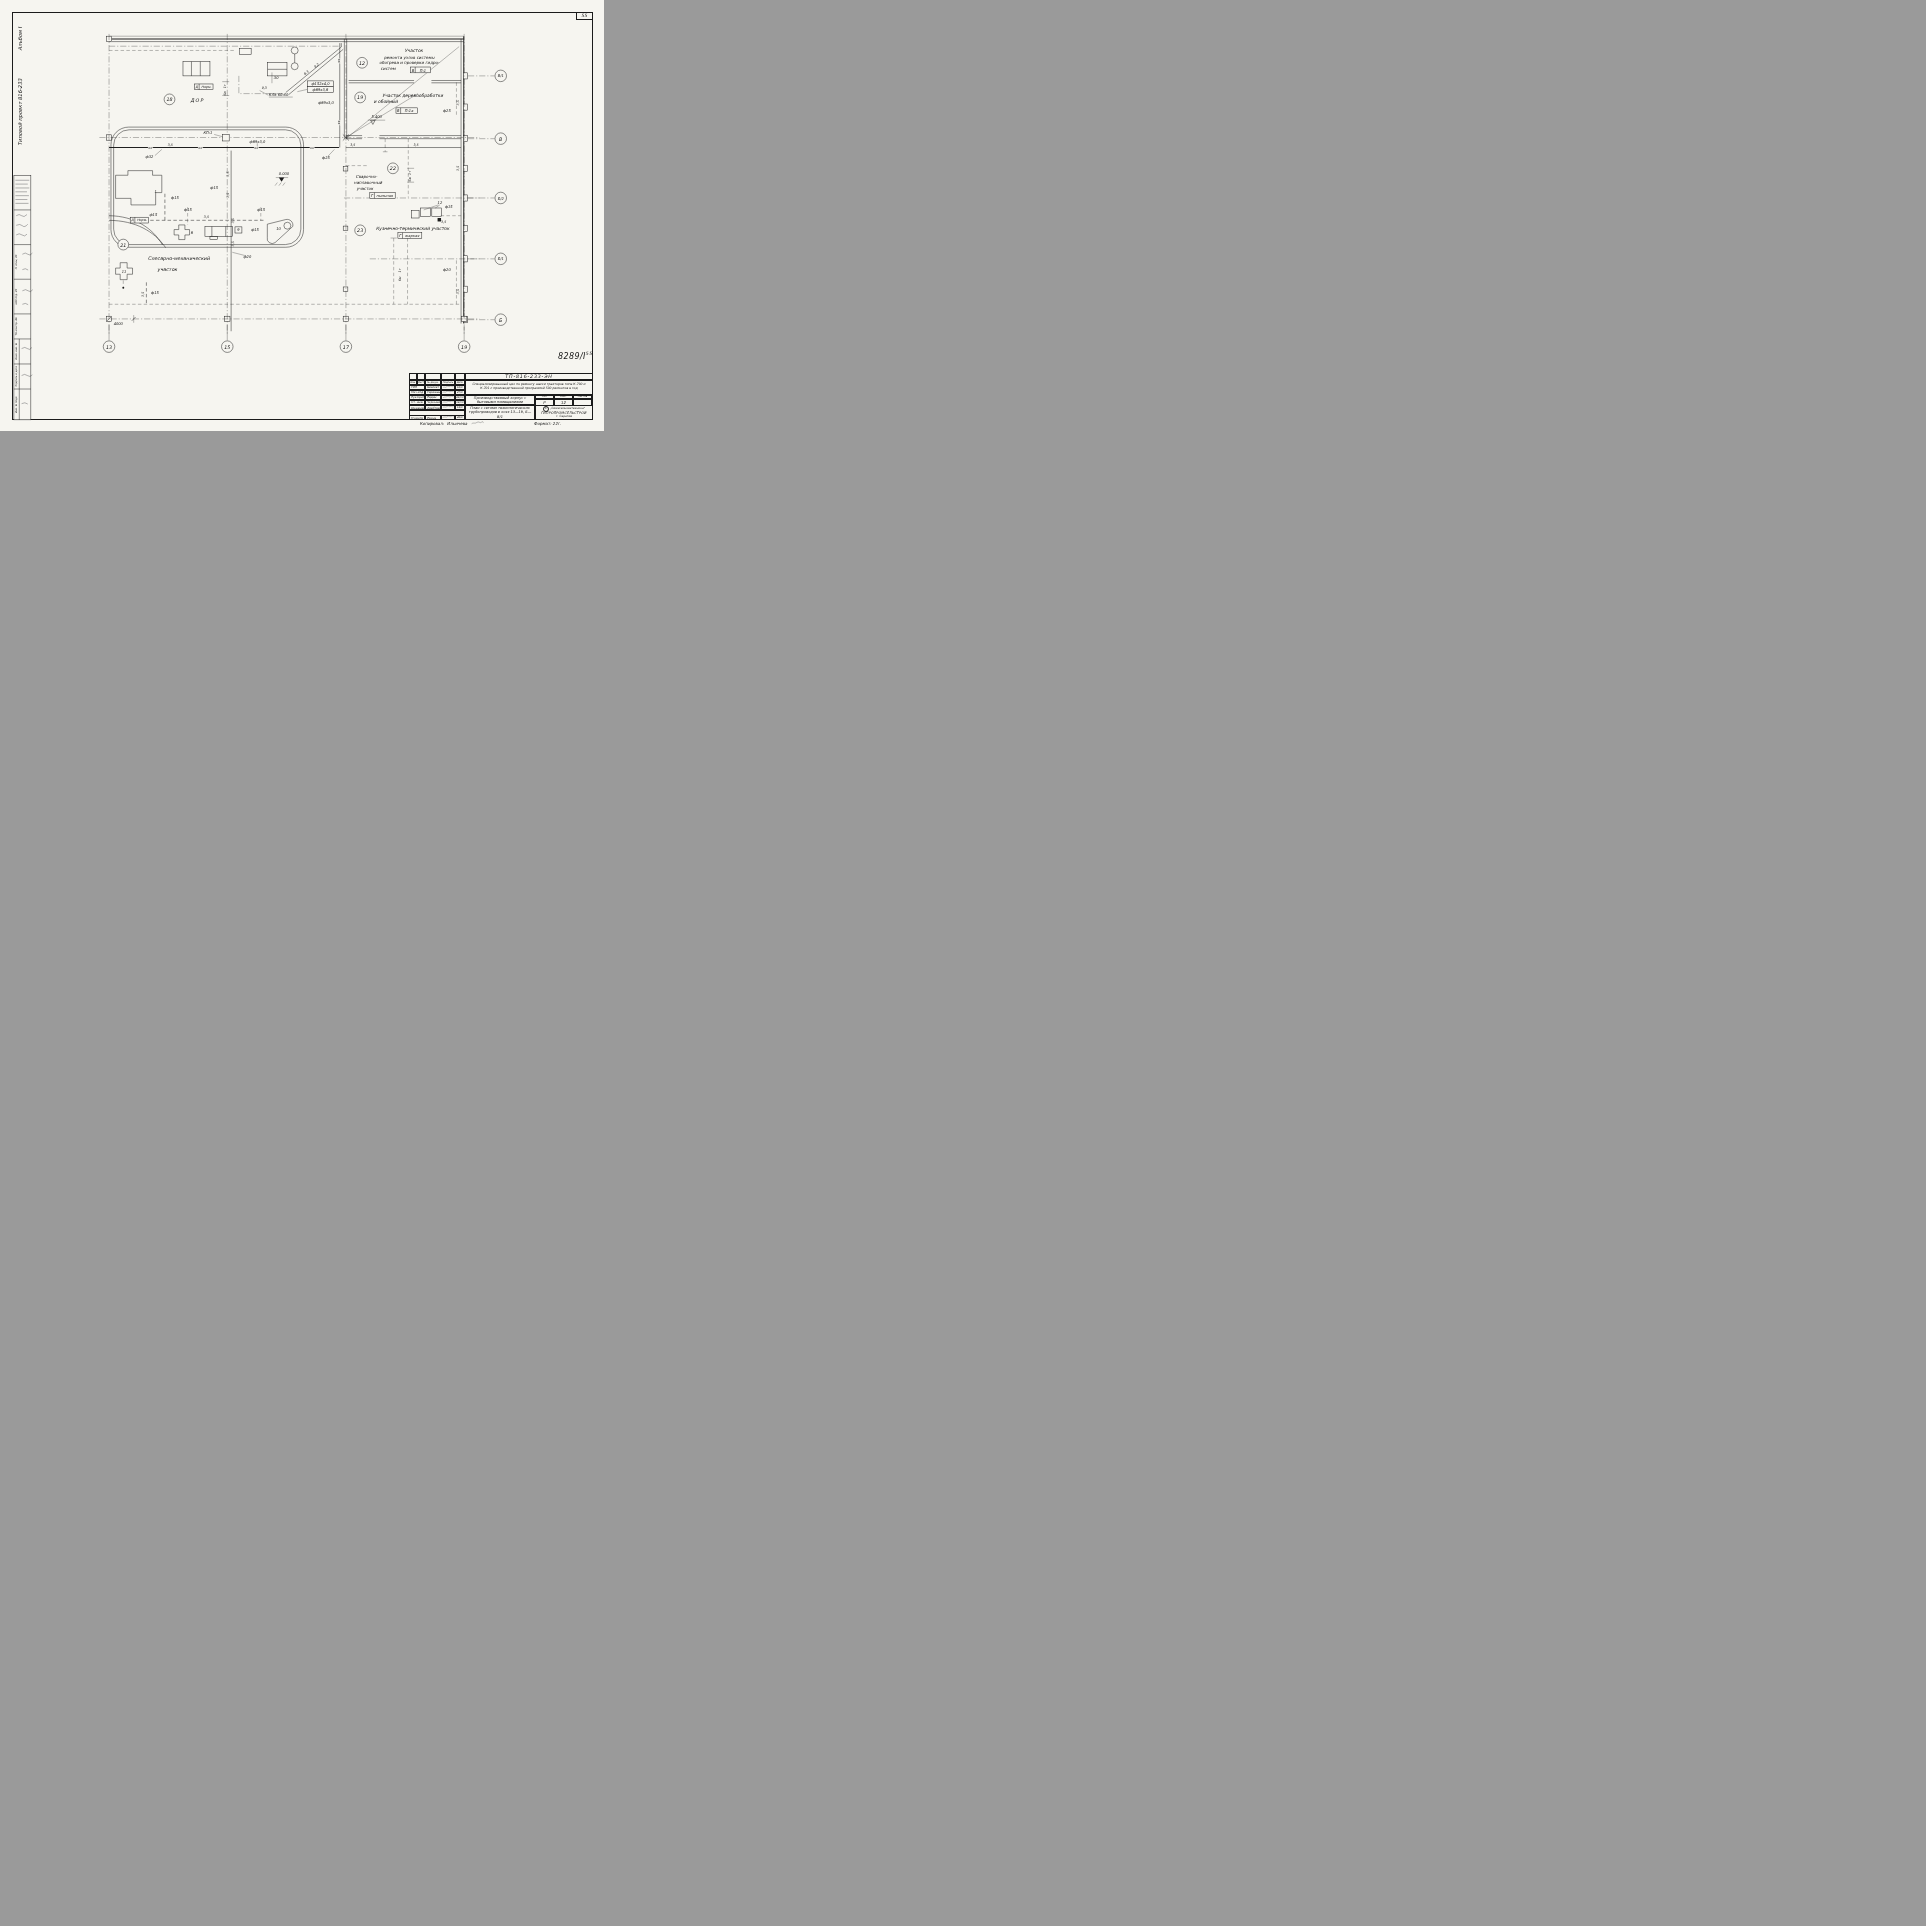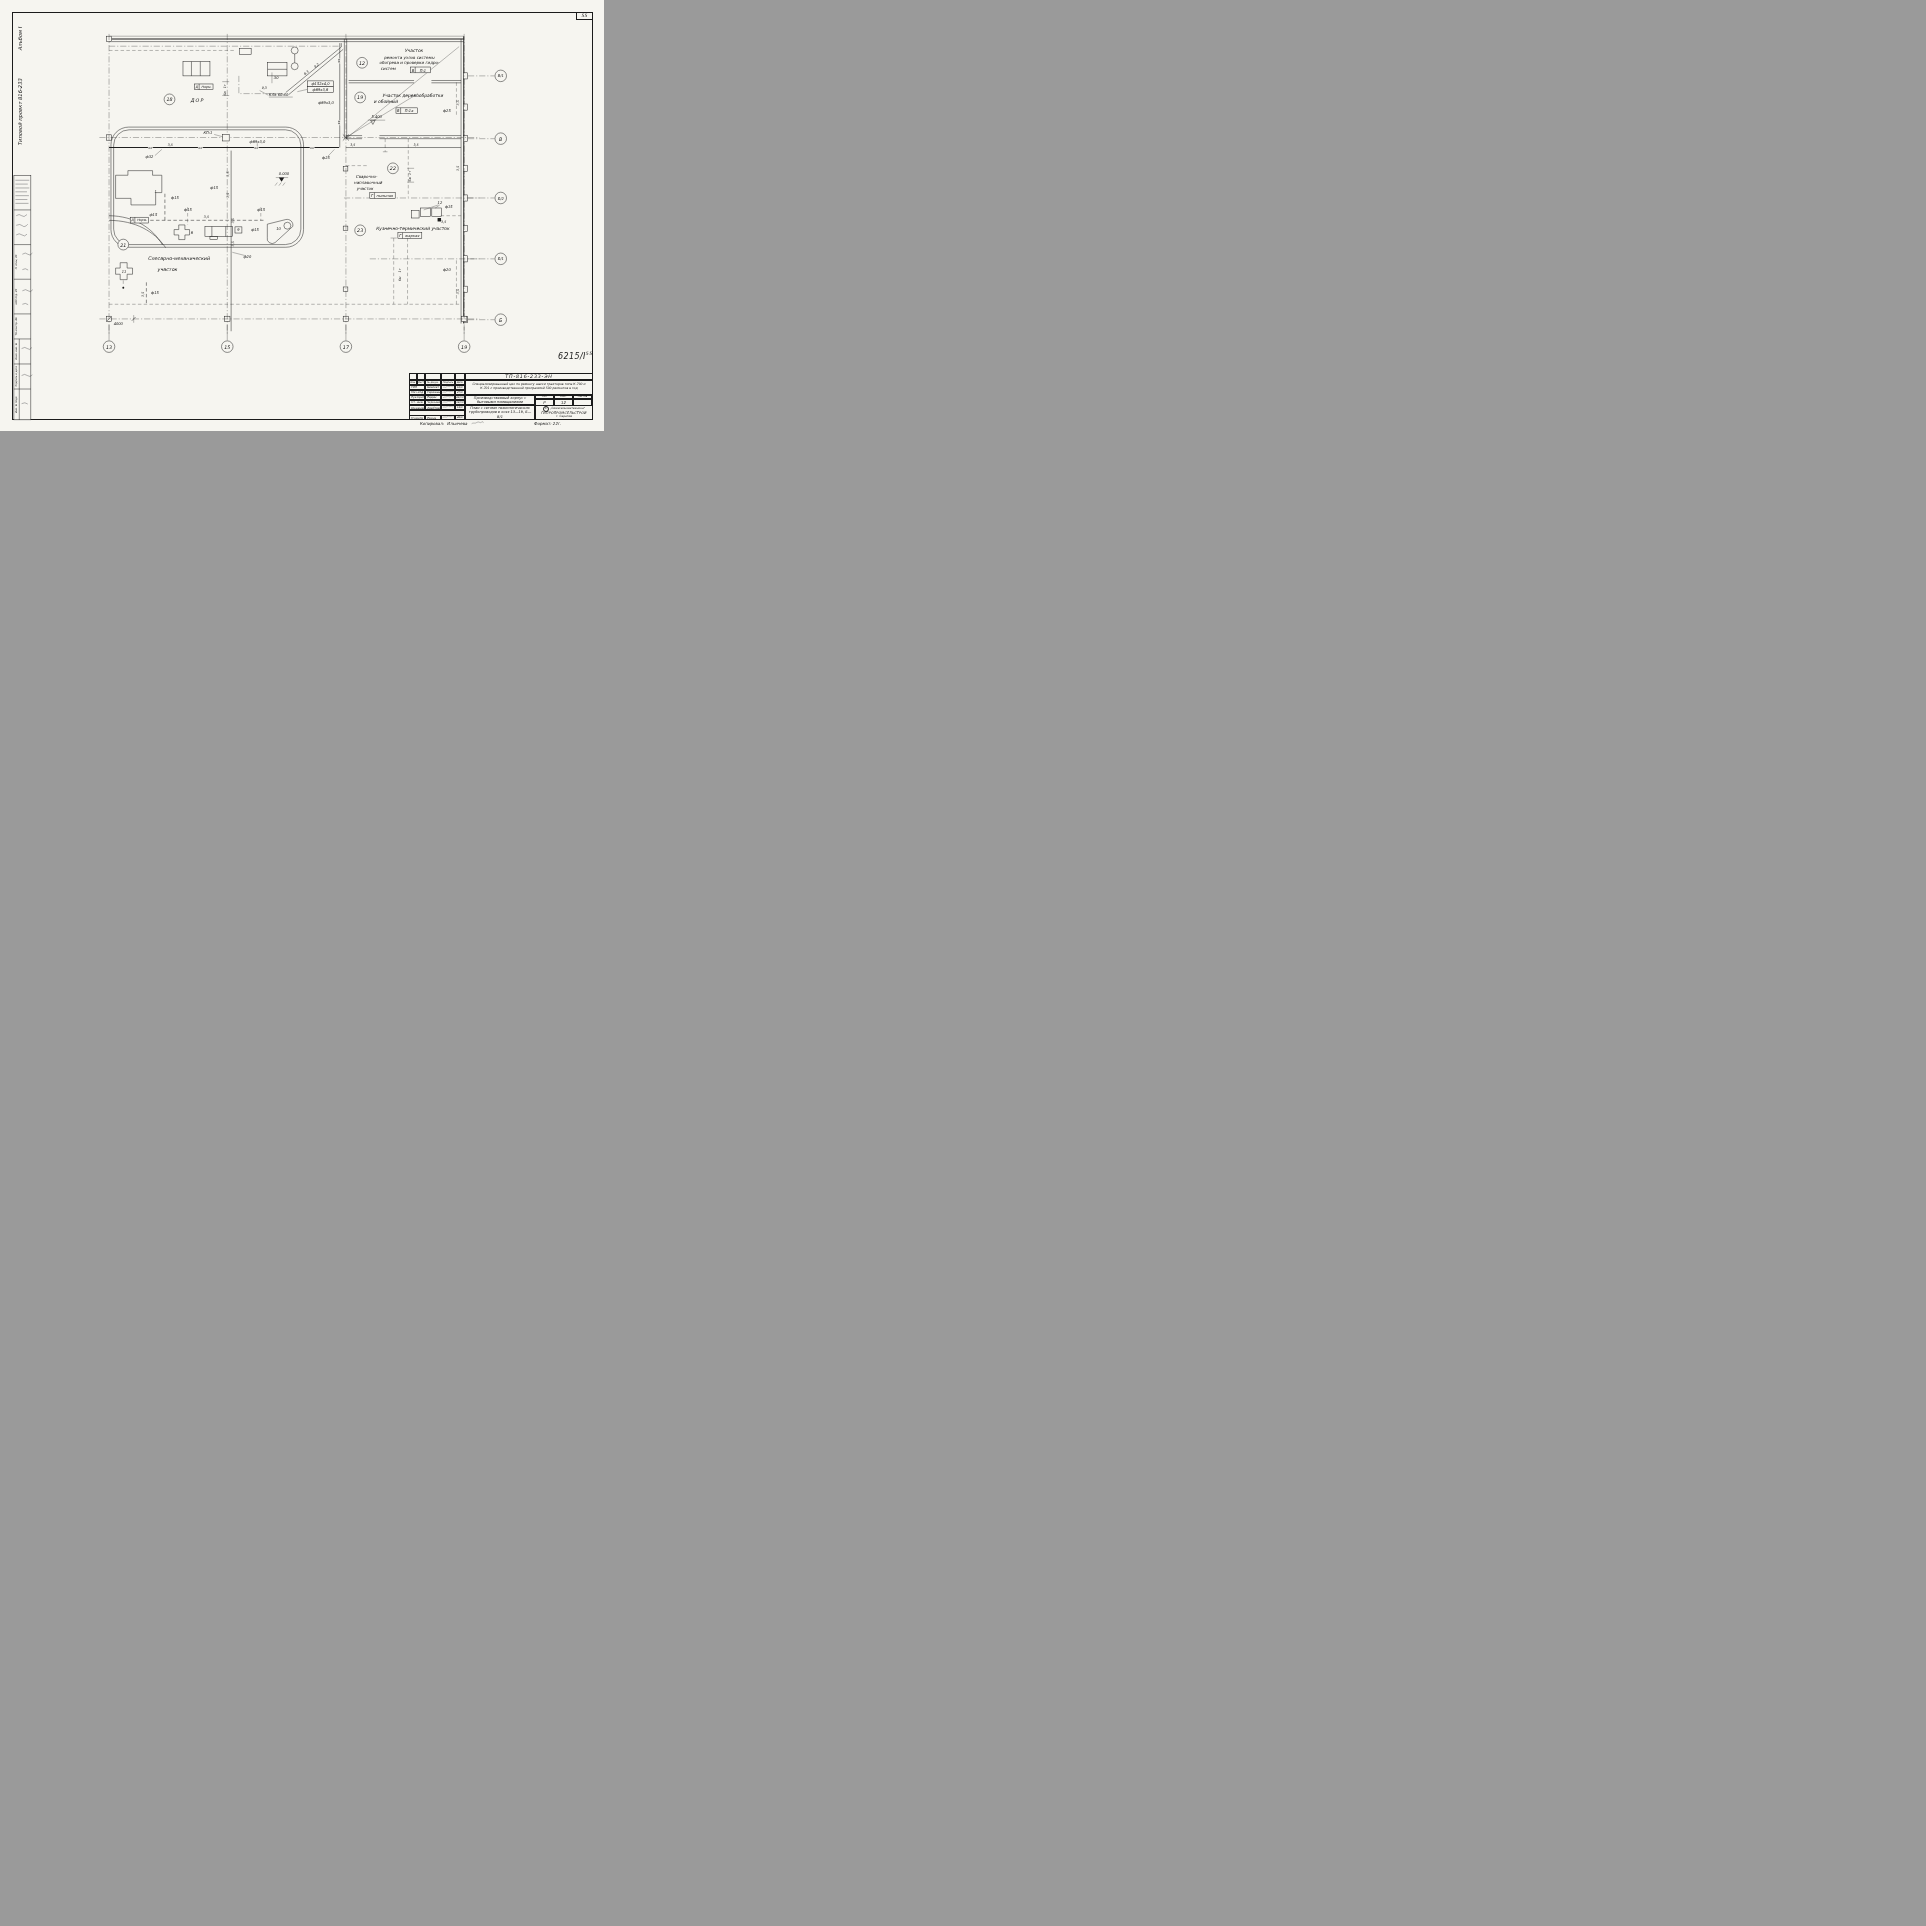--- a/index.html
+++ b/index.html
@@ -464,16 +464,16 @@
 
   <div class="below" style="left:420px;top:421px;">
     <span>Копировал:</span>
     <span>Ильичева</span>
     <svg class="sig" viewBox="0 0 40 12">
         <path class="sigp" d="M2 8 C7 3 12 9 18 4 S27 8 33 3 S37 7 38 5"></path>
       </svg>
   </div>
   <div class="below" style="left:534px;top:421px;">Формат: 22г.</div>
   <div class="docnum">
-    <span>6215/I</span><sup>55</sup>
+    <span>8289/I</span><sup>55</sup>
   </div>
 </div>
 
 
 </body></html>

